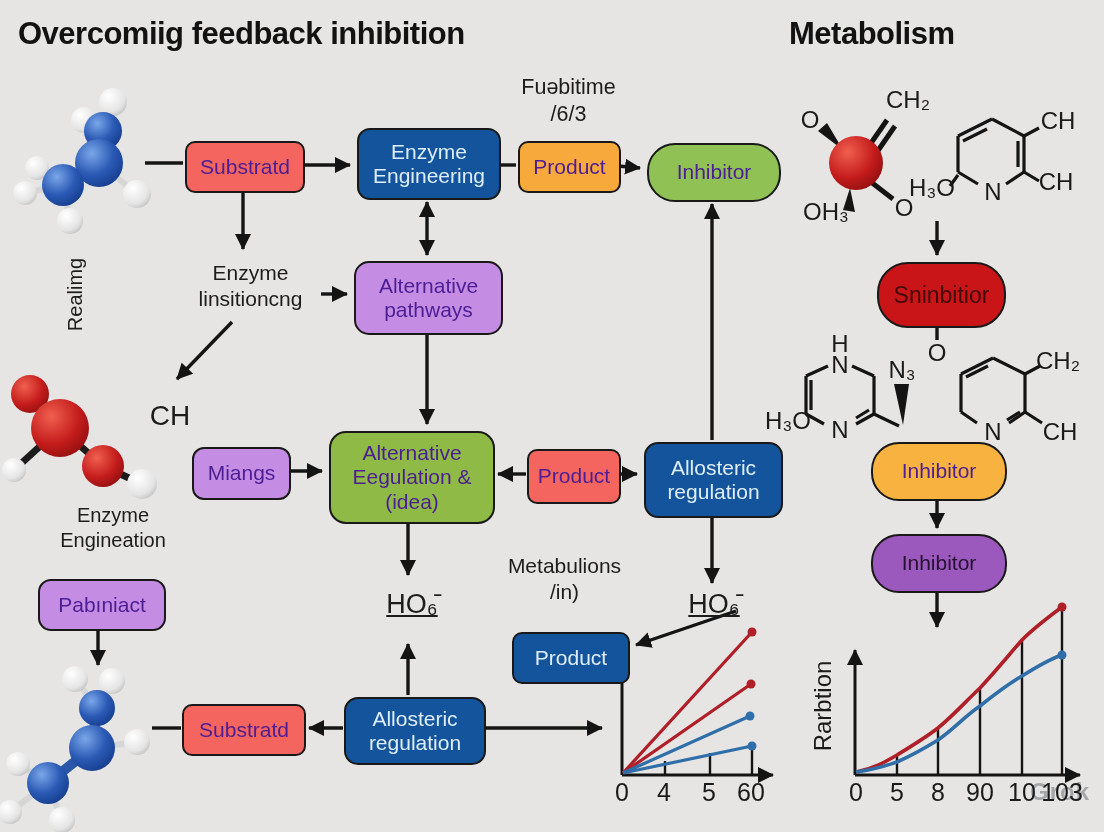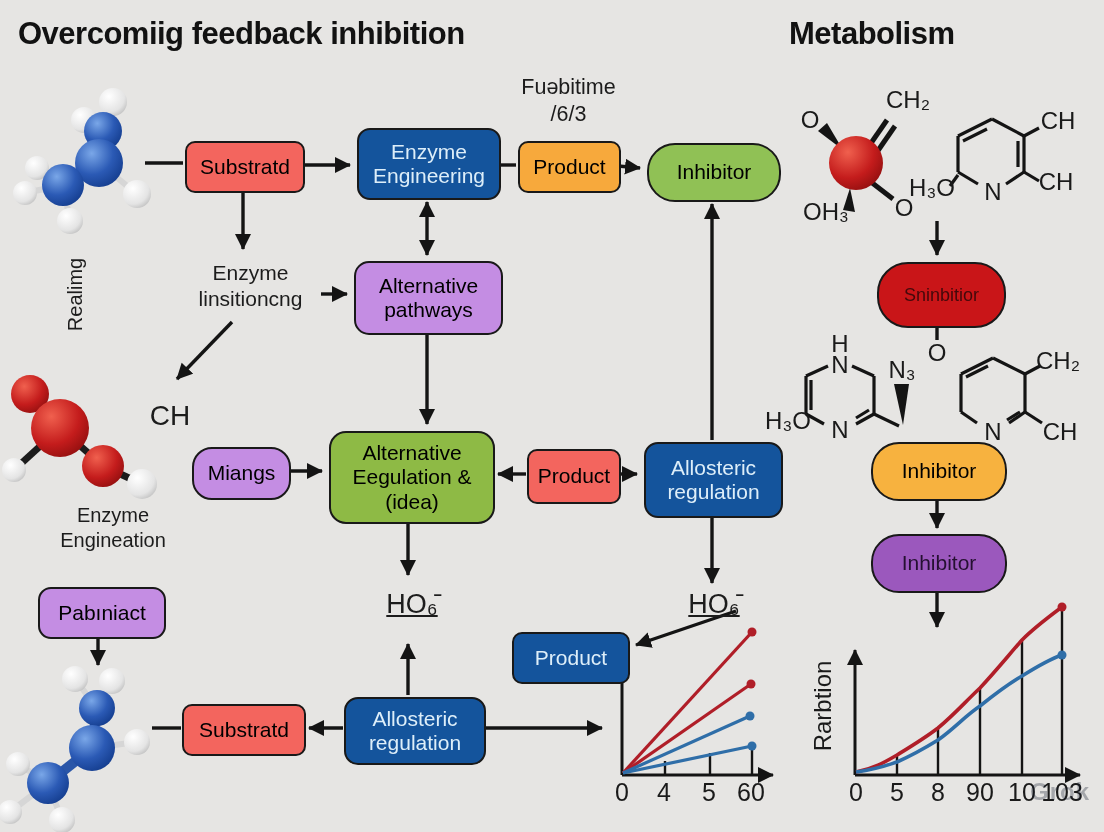--- a/index.html
+++ b/index.html
@@ -3,21 +3,21 @@
 <meta charset="utf-8">
 <style>
   html,body{margin:0;padding:0;background:#d9d8d6;}
   .canvas{position:relative;width:1104px;height:832px;background:#e6e5e3;overflow:hidden;
           font-family:"Liberation Sans",sans-serif;color:#1a1a1a;}
   svg{position:absolute;left:0;top:0;}
   svg text{font-family:"Liberation Sans",sans-serif;fill:#1a1a1a;}
   .title{position:absolute;font-size:31px;font-weight:700;color:#121212;letter-spacing:-0.5px;white-space:nowrap;}
   .node{position:absolute;display:flex;align-items:center;justify-content:center;text-align:center;
         border:2.5px solid #191919;border-radius:10px;font-size:21px;line-height:1.16;
-        white-space:pre-line;color:#000000;}
+        white-space:pre-line;color:#4c1d95;}
   .red-box{background:#f3655e;}
   .blue-box{background:#14549c;color:#ddeef9;}
   .orange-box{background:#f7a93c;}
   .green-box{background:#8eba45;}
   .green-pill{background:#90c155;border-radius:28px;}
   .purple-box{background:#c48de3;}
   .red-pill{background:#c91518;border-radius:31px;color:#43090b;font-weight:500;}
   .yellow-pill{background:#f7b23f;border-radius:28px;}
   .purple-pill{background:#9b58bd;border-radius:28px;color:#251031;}
   .ann{position:absolute;text-align:center;white-space:pre-line;color:#1c1c1c;font-size:21px;line-height:1.25;}
@@ -275,42 +275,44 @@
   <div class="title" style="left:18px;top:16px;">Overcomiig feedback inhibition</div>
   <div class="title" style="left:789px;top:16px;">Metabolism</div>
 
   <div class="node red-box" style="left:185px;top:141px;width:116px;height:48px;">Substratd</div>
   <div class="node blue-box" style="left:357px;top:128px;width:140px;height:68px;border-radius:13px;">Enzyme
 Engineering</div>
   <div class="node orange-box" style="left:518px;top:141px;width:99px;height:48px;">Product</div>
   <div class="node green-pill" style="left:647px;top:143px;width:130px;height:55px;">Inhibitor</div>
   <div class="node purple-box" style="left:354px;top:261px;width:145px;height:70px;border-radius:15px;">Alternative
 pathways</div>
-  <div class="node purple-box" style="left:192px;top:447px;width:95px;height:49px;border-radius:20px;">Miangs</div>
+  <div class="node purple-box" style="left:192px;top:447px;width:95px;height:49px;border-radius:12px;">Miangs</div>
   <div class="node green-box" style="left:329px;top:431px;width:162px;height:89px;border-radius:17px;">Alternative
 Eegulation &amp;
 (idea)</div>
   <div class="node red-box" style="left:527px;top:449px;width:90px;height:51px;">Product</div>
   <div class="node blue-box" style="left:644px;top:442px;width:135px;height:72px;border-radius:14px;">Allosteric
 regulation</div>
   <div class="node blue-box" style="left:512px;top:632px;width:114px;height:48px;">Product</div>
-  <div class="node purple-box" style="left:38px;top:579px;width:124px;height:48px;border-radius:13px;margin-top:8px;">Pabıniact</div>
+  <div class="node purple-box" style="left:38px;top:579px;width:124px;height:48px;border-radius:13px;">Pabıniact</div>
   <div class="node red-box" style="left:182px;top:704px;width:120px;height:48px;">Substratd</div>
   <div class="node blue-box" style="left:344px;top:697px;width:138px;height:64px;border-radius:14px;">Allosteric
 regulation</div>
 
-  <div class="node red-pill" style="left:877px;top:262px;width:125px;height:62px;font-size:18px;">Sninbitior</div>
+  <div class="node red-pill" style="left:877px;top:262px;width:125px;height:62px;font-size:23px;">Sninbitior</div>
   <div class="node yellow-pill" style="left:871px;top:442px;width:132px;height:55px;">Inhibitor</div>
   <div class="node purple-pill" style="left:871px;top:534px;width:132px;height:55px;">Inhibitor</div>
 
   <div class="ann rot" style="left:18px;top:282px;width:115px;font-size:20px;">Realimg</div>
   <div class="ann" style="left:496px;top:74px;width:145px;font-size:21.5px;">Fuəbitime
 /6/3</div>
   <div class="ann" style="left:178px;top:260px;width:145px;">Enzyme
 linsitioncng</div>
   <div class="ann" style="left:140px;top:398px;width:60px;font-size:28px;">CH</div>
   <div class="ann" style="left:38px;top:503px;width:150px;font-size:20px;">Enzyme
 Engineation</div>
   <div class="ann ho6" style="left:376px;top:588px;width:72px;">HO₆̄</div>
+  <div class="ann" style="left:492px;top:553px;width:145px;">Metabulions
+/in)</div>
   <div class="ann ho6" style="left:678px;top:588px;width:72px;">HO₆̄</div>
 
   <div class="wm">Grok</div>
 </div>
 
 </body></html>

